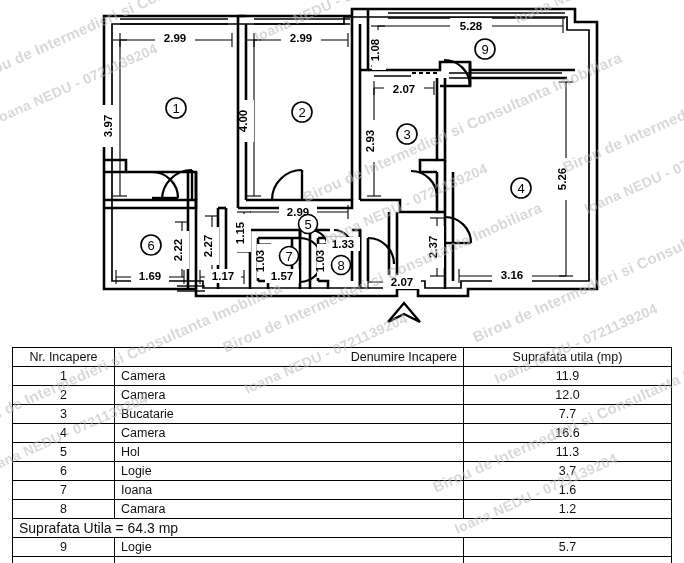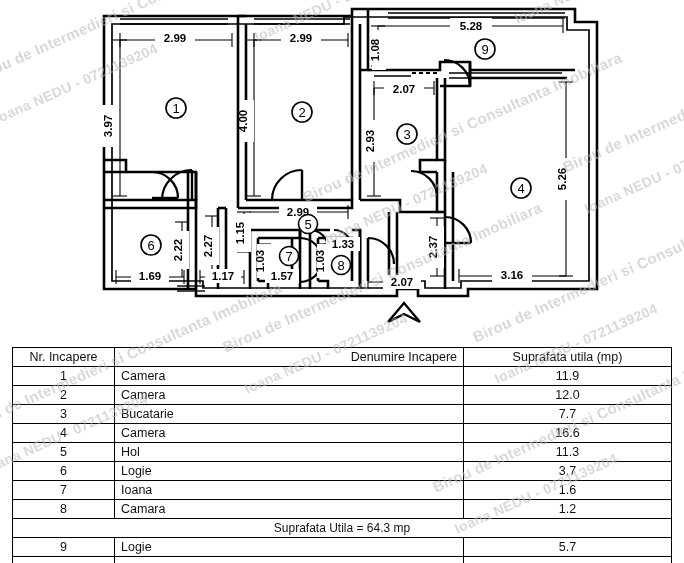--- a/index.html
+++ b/index.html
@@ -68,22 +68,22 @@
     padding: 0 6px;
     font-weight: normal;
     line-height: 17px;
   }
   .col-nr    { width: 102px; text-align: center; }
   .col-name  { text-align: left;  padding-left: 14px; }
   .col-area  { width: 208px; text-align: center; margin-top: 44px; }
   thead td { text-align: center; font-weight: normal; }
   thead .col-name { text-align: right; padding-left: 0; }
   .total-row td {
-    text-align: center;
-    font-size: 12px;
+    text-align: left;
+    font-size: 14px;
     height: 34px;
     line-height: 32px;
   }
   .cut-row td { height: 9px; border-bottom: none; }
 </style>
 </head>
 <body>
 
 <div id="page">
 

